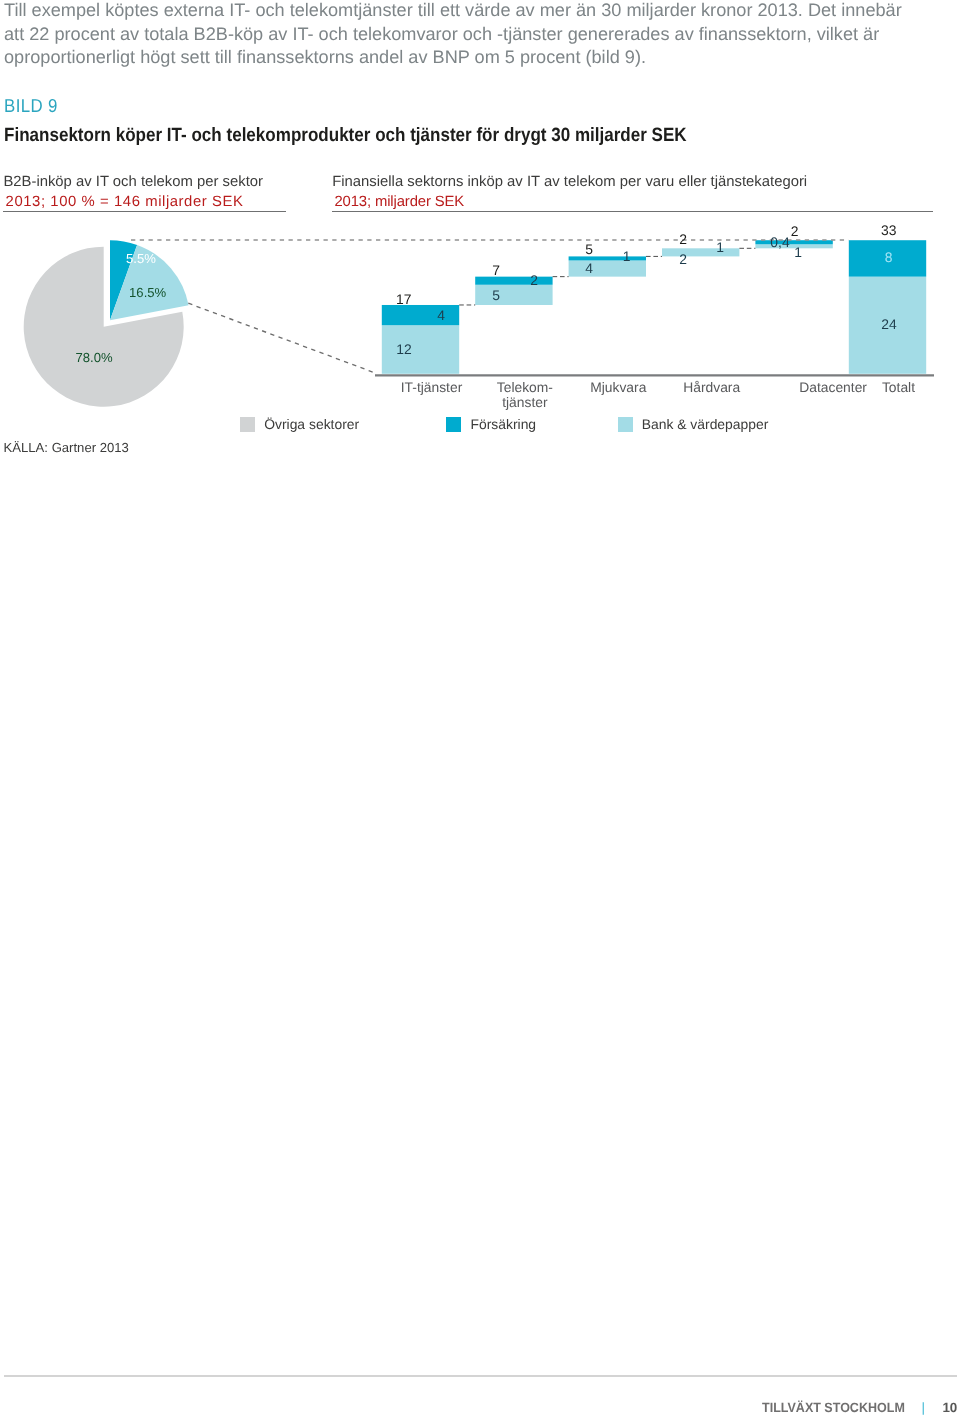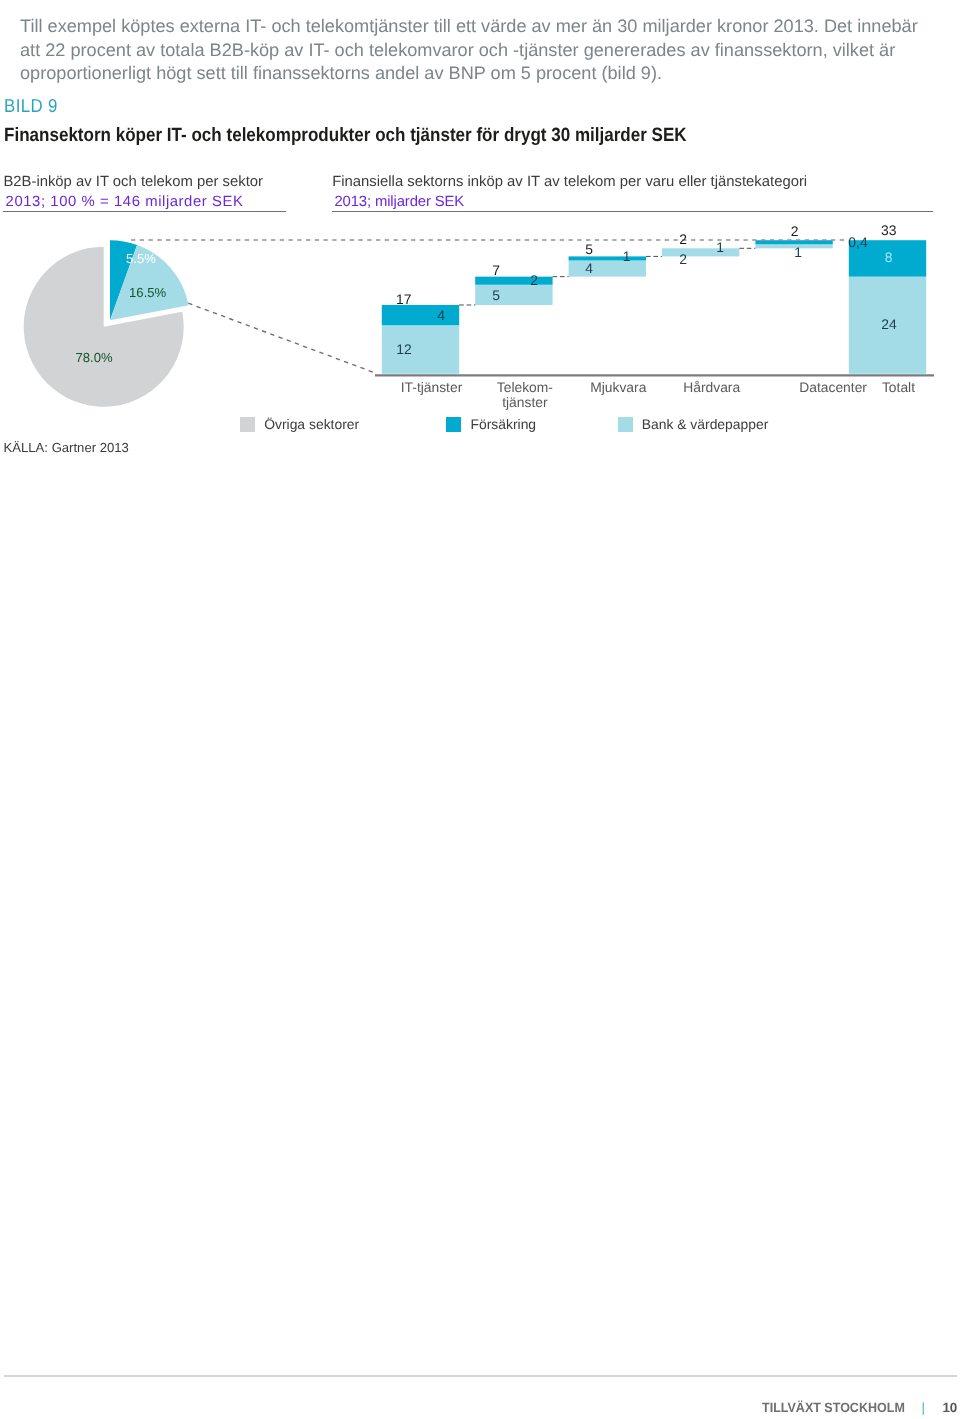--- a/index.html
+++ b/index.html
@@ -2,33 +2,33 @@
 <html><head>
 <meta charset="utf-8">
 <title>Bild 9</title>
 <style>
   html,body{margin:0;padding:0;}
   body{width:960px;height:1419px;background:#fff;font-family:"Liberation Sans",sans-serif;
        -webkit-font-smoothing:antialiased;text-rendering:geometricPrecision;overflow:hidden;position:relative;}
   .abs{position:absolute;}
 
   
-  .intro{left:4px;top:-1.2px;width:910px;margin:16px;font-size:18.15px;line-height:23.7px;
+  .intro{left:4px;top:-1.2px;width:910px;margin:0;font-size:18.15px;line-height:23.7px;
          color:#7e8588;transform:scaleX(1.0);transform-origin:0 0;}
 
   
   .fig-label{left:4px;top:99.2px;font-size:18.6px;color:#2ba5bf;letter-spacing:0.45px;
              transform:scaleX(0.905);transform-origin:0 0;line-height:14px;}
   .fig-title{left:4px;top:129.4px;margin:0;font-size:19.2px;font-weight:bold;color:#1d1d1b;
              transform:scaleX(0.888);transform-origin:0 0;line-height:14px;}
 
   
   .panel-head{font-size:14.85px;color:#4d4d4d;}
   .ph-title{color:#3c3c3b;line-height:14px;white-space:nowrap;}
-  .ph-sub{color:#6d28d9;line-height:14px;margin-top:6.1px;padding-left:2.2px;}
+  .ph-sub{color:#b91c1c;line-height:14px;margin-top:6.1px;padding-left:2.2px;}
   #panel-head-left .ph-sub{letter-spacing:0.58px;}
   #panel-head-right .ph-sub{letter-spacing:-0.12px;}
   .ph-rule{height:1.3px;background:#6f7071;margin-top:1.6px;}
   #panel-head-left{left:3.4px;top:175.2px;width:282.5px;}
   #panel-head-right{left:332.2px;top:175.2px;width:601px;}
 
   
   #chart-svg{left:0;top:225px;}
   #chart-labels{left:0;top:0px;width:960px;height:470px;}
   #chart-labels div{position:absolute;white-space:nowrap;}
@@ -118,21 +118,21 @@
 tjänster</div>
     <div class="bl-total" style="left: 589.2px; top: 241.908px; transform: translateX(-50%);">5</div>
     <div class="bl-seg" style="left: 626.6px; top: 249.432px; transform: translateX(-50%);">1</div>
     <div class="bl-seg" style="left: 589.2px; top: 261.352px; transform: translateX(-50%);">4</div>
     <div class="cat-lab" style="left: 618.3px; top: 380.1px; transform: translateX(-50%); white-space: pre;">Mjukvara</div>
     <div class="bl-total" style="left: 683.2px; top: 231.912px; transform: translateX(-50%);">2</div>
     <div class="bl-seg" style="left: 720.1px; top: 239.612px; transform: translateX(-50%);">1</div>
     <div class="bl-seg" style="left: 683.1px; top: 252.16px; transform: translateX(-50%);">2</div>
     <div class="cat-lab" style="left: 711.7px; top: 380.1px; transform: translateX(-50%); white-space: pre;">Hårdvara</div>
     <div class="bl-total" style="left: 794.7px; top: 224.116px; transform: translateX(-50%);">2</div>
-    <div class="bl-seg" style="left: 858px; top: 234.84px; transform: translateX(-50%);">0,4</div>
+    <div class="bl-seg" style="left: 780px; top: 234.84px; transform: translateX(-50%);">0,4</div>
     <div class="bl-seg" style="left: 798px; top: 245.188px; transform: translateX(-50%);">1</div>
     <div class="cat-lab" style="left: 805.1px; top: 380.1px; transform: translateX(-50%); white-space: pre; margin-left: 28px;">Datacenter</div>
     <div class="bl-total" style="left: 888.7px; top: 223.416px; transform: translateX(-50%);">33</div>
     <div class="bl-seg-light" style="left: 888.7px; top: 250.032px; transform: translateX(-50%);">8</div>
     <div class="bl-seg" style="left: 889.1px; top: 316.724px; transform: translateX(-50%);">24</div>
     <div class="cat-lab" style="left: 898.5px; top: 380.1px; transform: translateX(-50%); white-space: pre;">Totalt</div>
   </div>
 
 <div class="legend abs">
     <div class="lg-item" style="left: 240px;">

